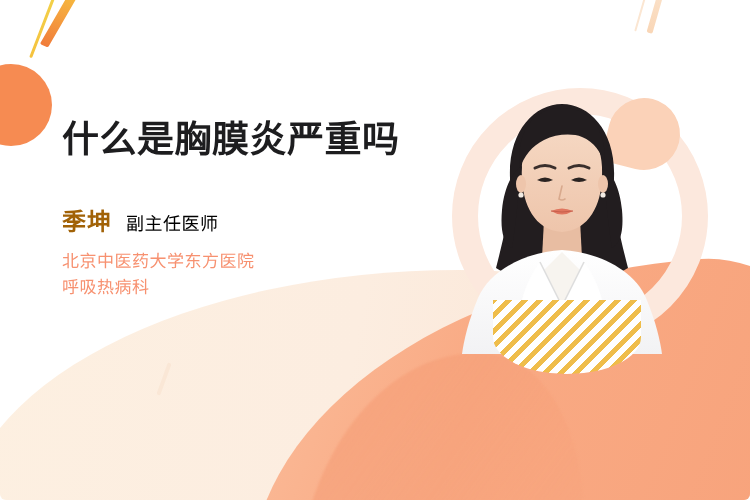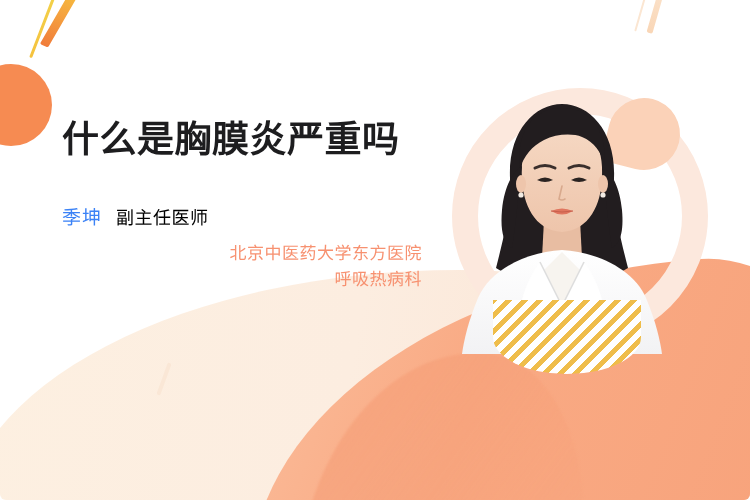--- a/index.html
+++ b/index.html
@@ -174,39 +174,38 @@
     margin: 0;
     white-space: pre-wrap;
   }
   #byline {
     margin-top: 40px;
     display: flex;
     align-items: baseline;
     gap: 14px;
   }
   #doctor-name {
-    font-size: 19px;
-    font-weight: 400;
-    color: #3b82f6;
+    font-size: 24px;
+    font-weight: 700;
+    color: #a16207;
     letter-spacing: 1px;
   }
   #doctor-title {
     font-size: 18px;
     font-weight: 400;
     color: #000000;
     letter-spacing: .5px;
   }
   #affiliation {
     margin-top: 12px;
     font-size: 17px;
     line-height: 1.55;
     color: #F79170;
     letter-spacing: .5px;
     white-space: pre-wrap;
-    text-align: right;
   }
 </style>
 </head>
 <body>
 
 <div id="card">
 
   <div class="deco" id="wave-cream"></div>
   <div class="deco" id="wave-salmon"></div>
   <div class="deco" id="wave-salmon-lobe"></div>

